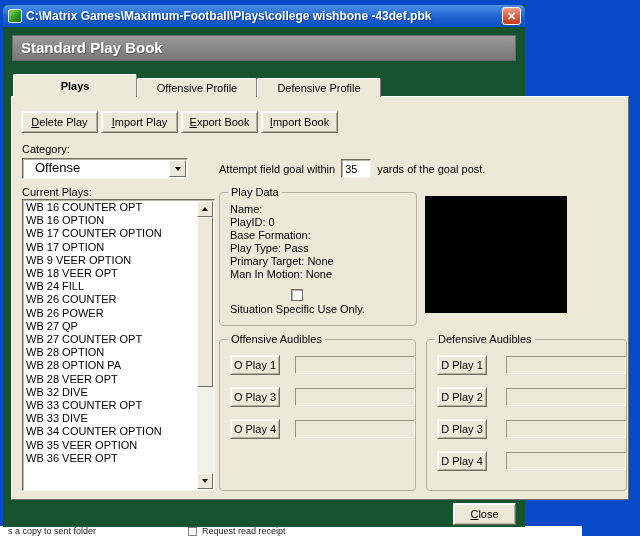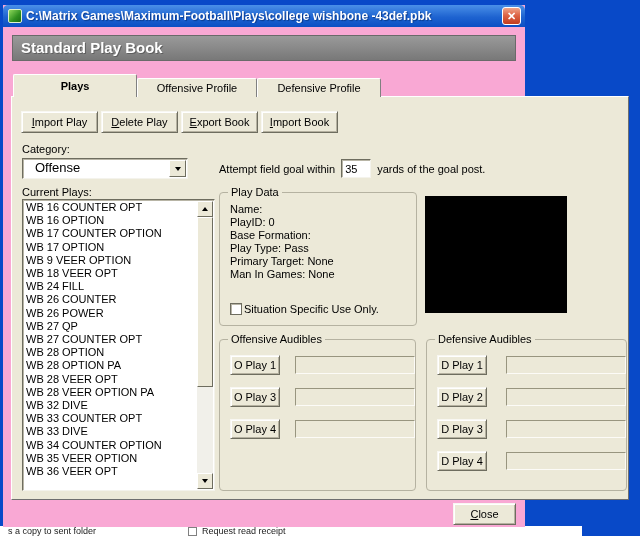--- a/index.html
+++ b/index.html
@@ -6,21 +6,21 @@
   body { font-family: "Liberation Sans", sans-serif; }
 
   .desktop { position: relative; width: 640px; height: 536px; background: #0849C8; overflow: hidden; }
 
   
   .bg-strip { position: absolute; left: 0; bottom: 0; width: 582px; height: 10px; background: #FFFFFF;
     display: flex; align-items: center; font-size: 9px; line-height: 9px; color: #222; overflow: hidden; padding-left: 8px; }
   .bg-check { width: 9px; height: 9px; border: 1px solid #808080; background: #fff; margin-left: 92px; margin-right: 5px; flex: none; }
 
   
-  .window { position: absolute; left: 3px; top: 5px; width: 522px; height: 522px; background: #f9a8d4; }
+  .window { position: absolute; left: 3px; top: 5px; width: 522px; height: 522px; background: #14532d; }
 
   .titlebar { height: 22px; background: linear-gradient(180deg, #4A90E8 0%, #1E63D0 55%, #0B4FC4 100%);
     border-radius: 5px 5px 0 0; display: flex; align-items: center; padding: 0 4px 0 5px; }
   .app-icon { width: 14px; height: 14px; flex: none; background: linear-gradient(135deg, #8FD95C, #2E8F1F 60%, #1C6B12);
     border: 1px solid #DFF2D0; border-radius: 2px; margin-right: 4px; }
   .title-text { color: #fff; font-weight: bold; font-size: 12px; flex: 1; white-space: nowrap; overflow: hidden;
     text-shadow: 1px 1px 1px #0A3A8C; }
   .close-btn { width: 19px; height: 18px; flex: none; background: linear-gradient(180deg, #F0A58A, #DE6547 45%, #C33C1E);
     border: 1px solid #FFFFFF; border-radius: 3px; color: #fff; font-size: 11px; font-weight: bold;
     display: flex; align-items: center; justify-content: center; cursor: default; }
@@ -79,21 +79,21 @@
     border-color: #FFFFFF #6E6D5F #6E6D5F #FFFFFF; display: flex; align-items: center; justify-content: center; }
   .sb-up { top: 0; } .sb-down { bottom: 0; }
   .sb-thumb { position: absolute; left: 0; top: 16px; width: 16px; height: 170px; background: #ECE9D8;
     border: 1px solid; border-color: #FFFFFF #6E6D5F #6E6D5F #FFFFFF; }
 
   .group { position: absolute; border: 1px solid #B5B2A1; border-radius: 4px; }
   .group-label { position: absolute; top: -7px; left: 8px; background: #ECE9D8; padding: 0 3px; font-size: 11px; white-space: nowrap; }
 
   .play-data { left: 207px; top: 95px; width: 198px; height: 134px; }
   .pd-fields { padding: 10px 0 0 10px; font-size: 11px; line-height: 13px; }
-  .pd-check-row { position: absolute; left: 10px; bottom: 10px; display: flex; gap: 2px; font-size: 11px; }
+  .pd-check-row { position: absolute; left: 10px; bottom: 10px; display: flex; align-items: center; gap: 2px; font-size: 11px; flex-direction: column; }
   .checkbox { width: 12px; height: 12px; background: #FFFFFF; border: 1px solid #6E6D5F;
     box-shadow: inset 1px 1px 0 #B8B5A6; flex: none; }
 
   .preview { position: absolute; left: 413px; top: 99px; width: 142px; height: 117px; background: #000000; }
 
   .aud-group { top: 242px; height: 152px; }
   .off-aud { left: 207px; width: 197px; }
   .def-aud { left: 414px; width: 201px; }
   .aud-rows { padding: 15px 0 0 10px; }
   .aud-row { display: flex; align-items: center; gap: 8px; margin-bottom: 12px; justify-content: space-between; }
@@ -131,24 +131,24 @@
     <div class="tabs">
       <div class="tab tab-plays active">Plays</div>
       <div class="tab tab-off">Offensive Profile</div>
       <div class="tab tab-def">Defensive Profile</div>
     </div>
 
     <div class="panel">
 
       <div class="toolbar">
         <button class="btn">
+            <span class="accel">Delete Play</span>
+          </button>
+        <button class="btn">
             <span class="accel">Import Play</span>
-          </button>
-        <button class="btn">
-            <span class="accel">Delete Play</span>
           </button>
         <button class="btn">
             <span class="accel">Export Book</span>
           </button>
         <button class="btn">
             <span class="accel">Import Book</span>
           </button>
       </div>
 
       <div class="category-label">Category:</div>
@@ -176,21 +176,20 @@
             <div class="list-item">WB 9 VEER OPTION</div>
             <div class="list-item">WB 18 VEER OPT</div>
             <div class="list-item">WB 24 FILL</div>
             <div class="list-item">WB 26 COUNTER</div>
             <div class="list-item">WB 26 POWER</div>
             <div class="list-item">WB 27 QP</div>
             <div class="list-item">WB 27 COUNTER OPT</div>
             <div class="list-item">WB 28 OPTION</div>
             <div class="list-item">WB 28 OPTION PA</div>
             <div class="list-item">WB 28 VEER OPT</div>
-            <div class="list-item">WB 28 VEER OPTION PA</div>
             <div class="list-item">WB 32 DIVE</div>
             <div class="list-item">WB 33 COUNTER OPT</div>
             <div class="list-item">WB 33 DIVE</div>
             <div class="list-item">WB 34 COUNTER OPTION</div>
             <div class="list-item">WB 35 VEER OPTION</div>
             <div class="list-item">WB 36 VEER OPT</div>
           </div>
         <div class="scrollbar">
           <div class="sb-btn sb-up">
               <span class="tri-up"></span>
@@ -203,21 +202,21 @@
       </div>
 
       <div class="group play-data">
         <span class="group-label">Play Data</span>
         <div class="pd-fields">
             <div class="pd-line">Name:</div>
             <div class="pd-line">PlayID: 0</div>
             <div class="pd-line">Base Formation:</div>
             <div class="pd-line">Play Type: Pass</div>
             <div class="pd-line">Primary Target: None</div>
-            <div class="pd-line">Man In Games: None</div>
+            <div class="pd-line">Man In Motion: None</div>
           </div>
         <div class="pd-check-row">
           <span class="checkbox"></span>
           <span>Situation Specific Use Only.</span>
         </div>
       </div>
 
       <div class="preview"></div>
 
       <div class="group aud-group off-aud">

